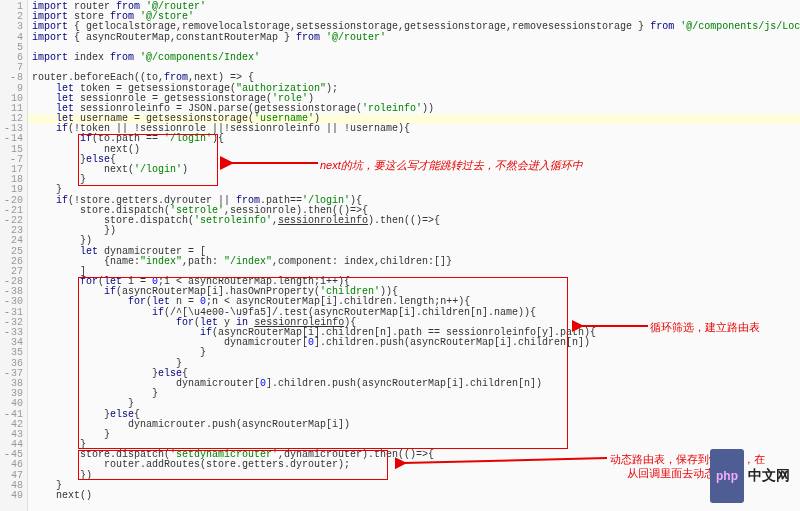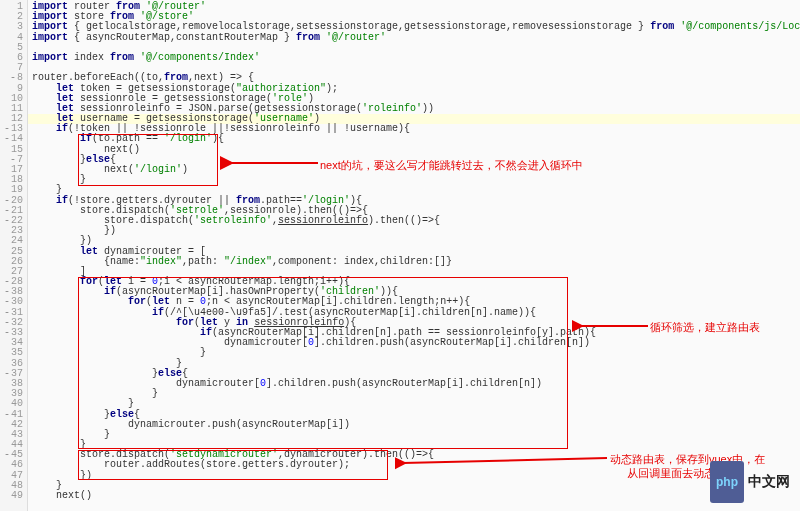--- a/index.html
+++ b/index.html
@@ -34,21 +34,21 @@
 .gutter div { height: 10.2px; }
 .fold { color: #888; display: inline-block; width: 8px; text-align: center; cursor: pointer;}
 .code {
   flex: 1;
   padding-top: 2px;
   position: relative;
   line-height: 10.2px;
   font-size: 10px;
 }
 .line { height: 10.2px; white-space: pre; padding-left: 4px; position: relative; }
-.kw { color: #000080; font-weight: bold; }
+.kw { color: #000080; font-weight: normal; }
 .str { color: #008000; }
 .num { color: #0000ff; }
 .u { text-decoration: underline; }
 .hl { background: #fffedc; }
 
 .box {
   position: absolute;
   border: 1.5px solid #e60000;
   pointer-events: none;
   z-index: 2;
@@ -71,23 +71,23 @@
   right: 10px;
   bottom: 8px;
   display: flex;
   align-items: center;
   gap: 4px;
   z-index: 5;
   font-family: "Microsoft YaHei", sans-serif;
 }
 .watermark .phplogo {
   background: #4f5d95;
-  color: #7dd3fc;
+  color: #f0abfc;
   font-weight: bold;
-  padding: 14px 6px;
+  padding: 20px 6px;
   border-radius: 3px;
   font-size: 12px;
   margin-left: 18px;
 }
 .watermark .phptext {
   font-size: 14px;
   font-weight: 700;
   color: #222;
 }
 </style>
@@ -196,21 +196,21 @@
     <div class="line">        })</div>
     <div class="line">    }</div>
     <div class="line">    next()</div>
 
     <div class="box" style="left:50px; top:134px; width:140px; height:52px;"></div>
     <div class="box" style="left:50px; top:277px; width:490px; height:172px;"></div>
     <div class="box" style="left:50px; top:450px; width:310px; height:30px;"></div>
   </div>
 </div>
 
-<div class="annotation" style="left:320px; top:158px;">next的坑，要这么写才能跳转过去，不然会进入循环中</div>
+<div class="annotation" style="left:320px; top:158px;font-style:italic;">next的坑，要这么写才能跳转过去，不然会进入循环中</div>
 <div class="annotation" style="left:650px; top:320px;text-align:center;">循环筛选，建立路由表</div>
 <div class="annotation" style="left:610px; top:452px; white-space:pre;text-align:center;">动态路由表，保存到vuex中，在
 从回调里面去动态创建，</div>
 
 <div class="arrow" style="left:220px; top:150px;">
 <svg width="100" height="26">
       <defs>
         <marker id="ah1" markerWidth="8" markerHeight="8" refX="2" refY="4" orient="auto">
           <polygon points="8,0 0,4 8,8" fill="#e60000"></polygon>
         </marker>

